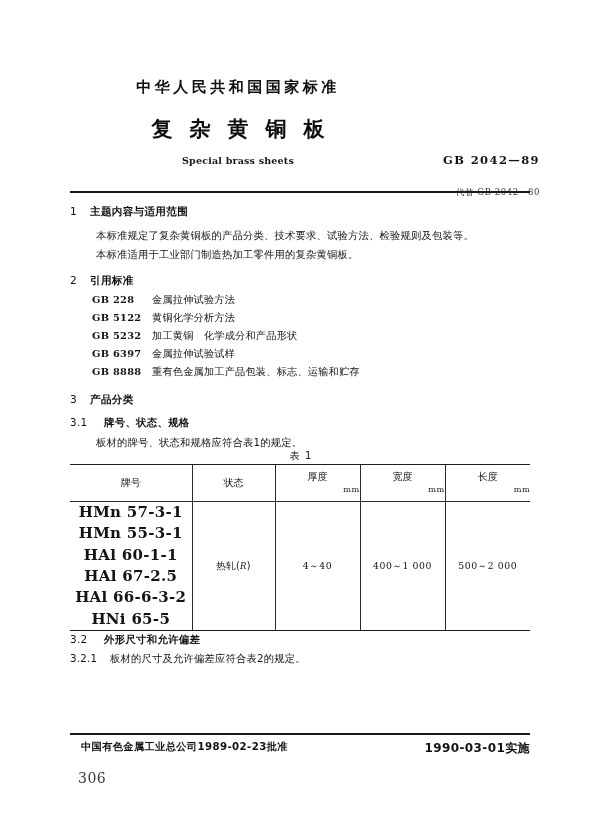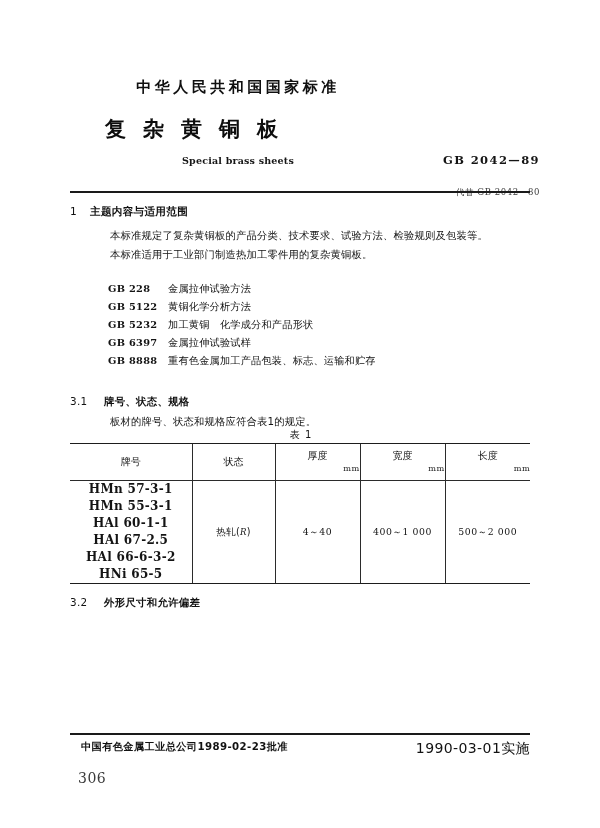--- a/index.html
+++ b/index.html
@@ -38,21 +38,21 @@
     font-weight: bold;
     letter-spacing: 3.5px;
     color: #101010;
   }
   .title-row {
     position: relative;
     margin-top: 18px;
     height: 30px;
   }
   .doc-title {
-    text-align: left;
+    text-align: center;
     width: 300px;
     margin-left: 18px;
     font-size: 21px;
     font-weight: bold;
     letter-spacing: 17px;
     text-indent: 17px;
     color: #0d0d0d;
   }
   .doc-subtitle {
     text-align: center;
@@ -111,21 +111,21 @@
     color: #111;
     letter-spacing: 0.3px;
     margin-bottom: 0;
   }
   .sec-head .num {
     display: inline-block;
     width: 20px;
     font-weight: normal;
   }
   .para {
-    margin-left: 40px;
+    margin-left: 26px;
     font-size: 10.3px;
     letter-spacing: 0.2px;
     color: #131313;
   }
   .sub-head {
     font-size: 10.4px;
     font-weight: bold;
     color: #111;
     letter-spacing: 0.3px;
   }
@@ -142,21 +142,21 @@
   .sub-line .num {
     display: inline-block;
     width: 40px;
   }
 
   .gap-s { height: 9px; }
   .gap-m { height: 13px; }
   .gap-l { height: 16px; }
 
   
-  .ref-list { margin-left: 38px; }
+  .ref-list { margin-left: 22px; }
   .ref-item {
     height: 18px;
     font-size: 10.2px;
     color: #131313;
   }
   .ref-code {
     display: inline-block;
     width: 60px;
     font-family: "DejaVu Serif", "Liberation Serif", serif;
     font-weight: bold;
@@ -209,41 +209,41 @@
     font-family: "DejaVu Serif", "Liberation Serif", serif;
     margin-top: 3px;
     letter-spacing: 0.3px;
     color: #222;
     text-align: right;
   }
   .grade-list {
     display: block;
     line-height: 1.42;
     font-family: "DejaVu Serif", "Liberation Serif", serif;
-    font-size: 12px;
+    font-size: 15px;
     font-weight: bold;
     letter-spacing: 0.3px;
     color: #141414;
   }
   .dim {
     font-family: "DejaVu Serif", "Liberation Serif", serif;
     font-size: 9.3px;
     letter-spacing: 0.6px;
   }
   .state-cell {
     font-size: 9.8px;
     letter-spacing: 0.3px;
   }
   .state-cell .rsym {
     font-family: "DejaVu Serif", "Liberation Serif", serif;
     font-style: italic;
     font-size: 8.6px;
   }
 
-  .after-table { margin-top: 13px; }
+  .after-table { margin-top: 3px; }
 
   
   .rule-bottom {
     position: absolute;
     left: 70px;
     top: 733px;
     width: 460px;
     height: 1.8px;
     background: #1a1a1a;
   }
@@ -261,22 +261,22 @@
     font-size: 10.2px;
     font-weight: bold;
     letter-spacing: 0.4px;
     color: #121212;
     white-space: nowrap;
   }
   .footer-right {
     position: absolute;
     right: 0;
     top: 0;
-    font-size: 14px;
-    font-weight: normal;
+    font-size: 12px;
+    font-weight: bold;
     letter-spacing: 0.4px;
     color: #121212;
     white-space: nowrap;
     text-align: center;
   }
   .page-num {
     position: absolute;
     left: 78px;
     top: 770px;
     font-size: 14px;
@@ -306,40 +306,46 @@
 
     <div class="sec-head">
       <span class="num">1</span><span>主题内容与适用范围</span>
     </div>
     <div class="gap-m"></div>
     <div class="para">本标准规定了复杂黄铜板的产品分类、技术要求、试验方法、检验规则及包装等。</div>
     <div class="gap-s"></div>
     <div class="para">本标准适用于工业部门制造热加工零件用的复杂黄铜板。</div>
     <div class="gap-l"></div>
 
+    <div class="sec-head">
+      <span class="num">2</span><span>引用标准</span>
+    </div>
     <div class="gap-s"></div>
     <div class="ref-list">
       <div class="ref-item">
         <span class="ref-code">GB 228</span><span class="ref-name">金属拉伸试验方法</span>
       </div>
       <div class="ref-item">
         <span class="ref-code">GB 5122</span><span class="ref-name">黄铜化学分析方法</span>
       </div>
       <div class="ref-item">
         <span class="ref-code">GB 5232</span><span class="ref-name">加工黄铜　化学成分和产品形状</span>
       </div>
       <div class="ref-item">
         <span class="ref-code">GB 6397</span><span class="ref-name">金属拉伸试验试样</span>
       </div>
       <div class="ref-item">
         <span class="ref-code">GB 8888</span><span class="ref-name">重有色金属加工产品包装、标志、运输和贮存</span>
       </div>
     </div>
     <div class="gap-s"></div>
 
+    <div class="sec-head">
+      <span class="num">3</span><span>产品分类</span>
+    </div>
     <div class="gap-m"></div>
 
     <div class="sub-head">
       <span class="num">3.1</span><span>牌号、状态、规格</span>
     </div>
     <div class="gap-s"></div>
     <div class="para">板材的牌号、状态和规格应符合表1的规定。</div>
 
     <div class="tbl-cap">表 1</div>
     <table class="spec">
@@ -393,20 +399,23 @@
             <span class="dim">500～2 000</span>
           </td>
         </tr>
       </tbody>
     </table>
 
     <div class="sub-head after-table">
       <span class="num">3.2</span><span>外形尺寸和允许偏差</span>
     </div>
     <div class="gap-s"></div>
+    <div class="sub-line">
+      <span class="num">3.2.1</span><span>板材的尺寸及允许偏差应符合表2的规定。</span>
+    </div>
 
   </div>
 
   <div class="rule-bottom"></div>
   <div class="footer">
     <div class="footer-left">中国有色金属工业总公司1989-02-23批准</div>
     <div class="footer-right">1990-03-01实施</div>
   </div>
   <div class="page-num">306</div>
 

